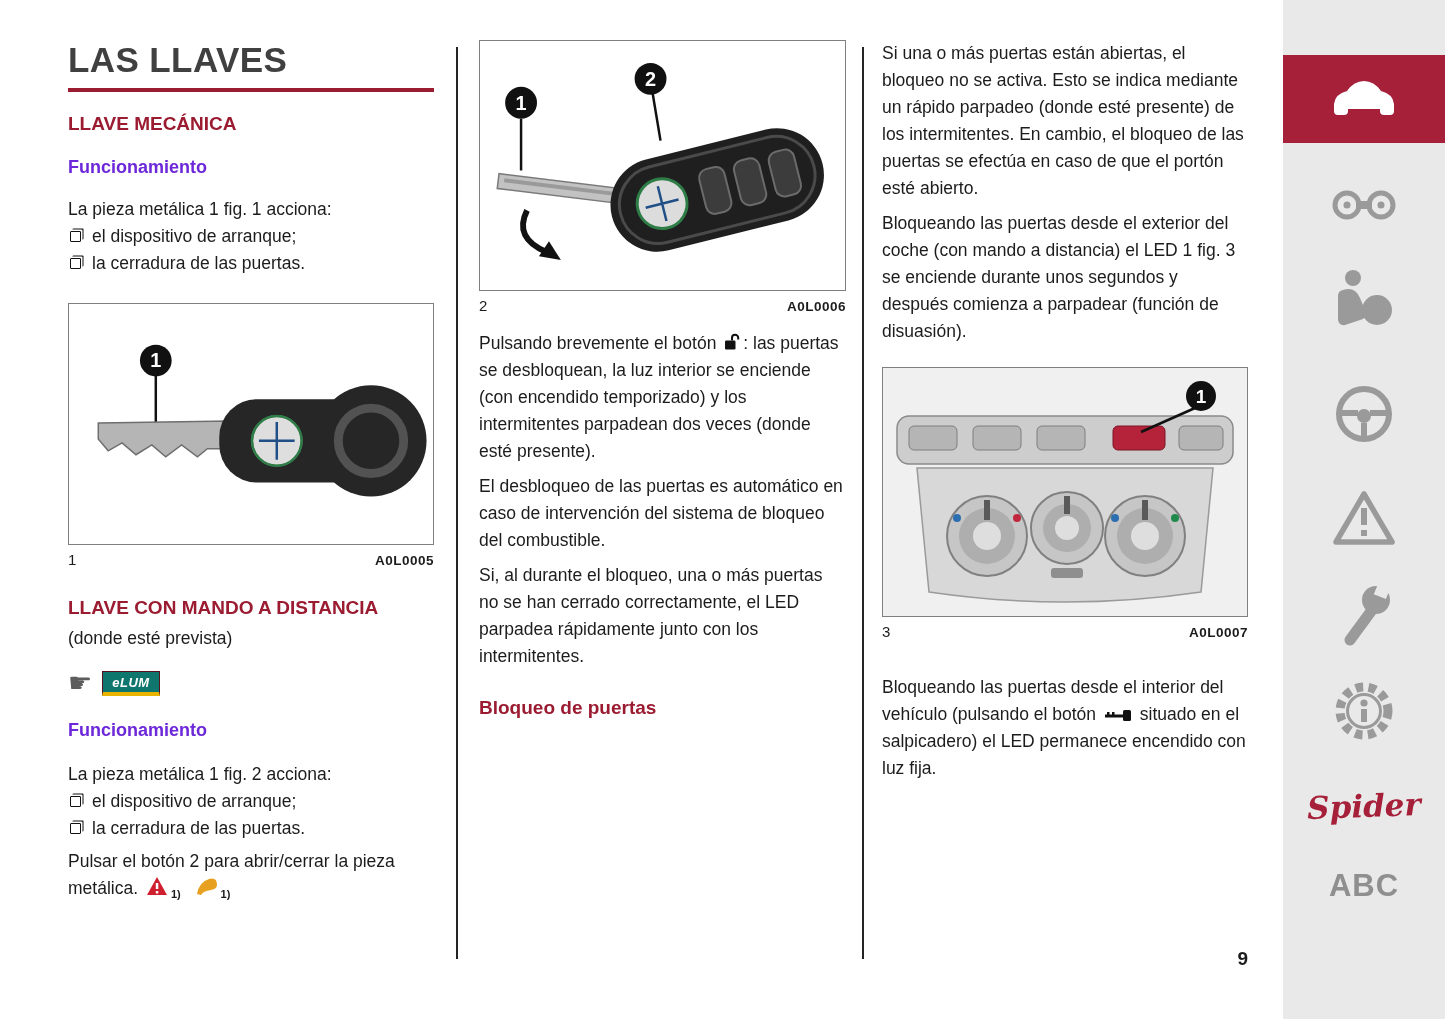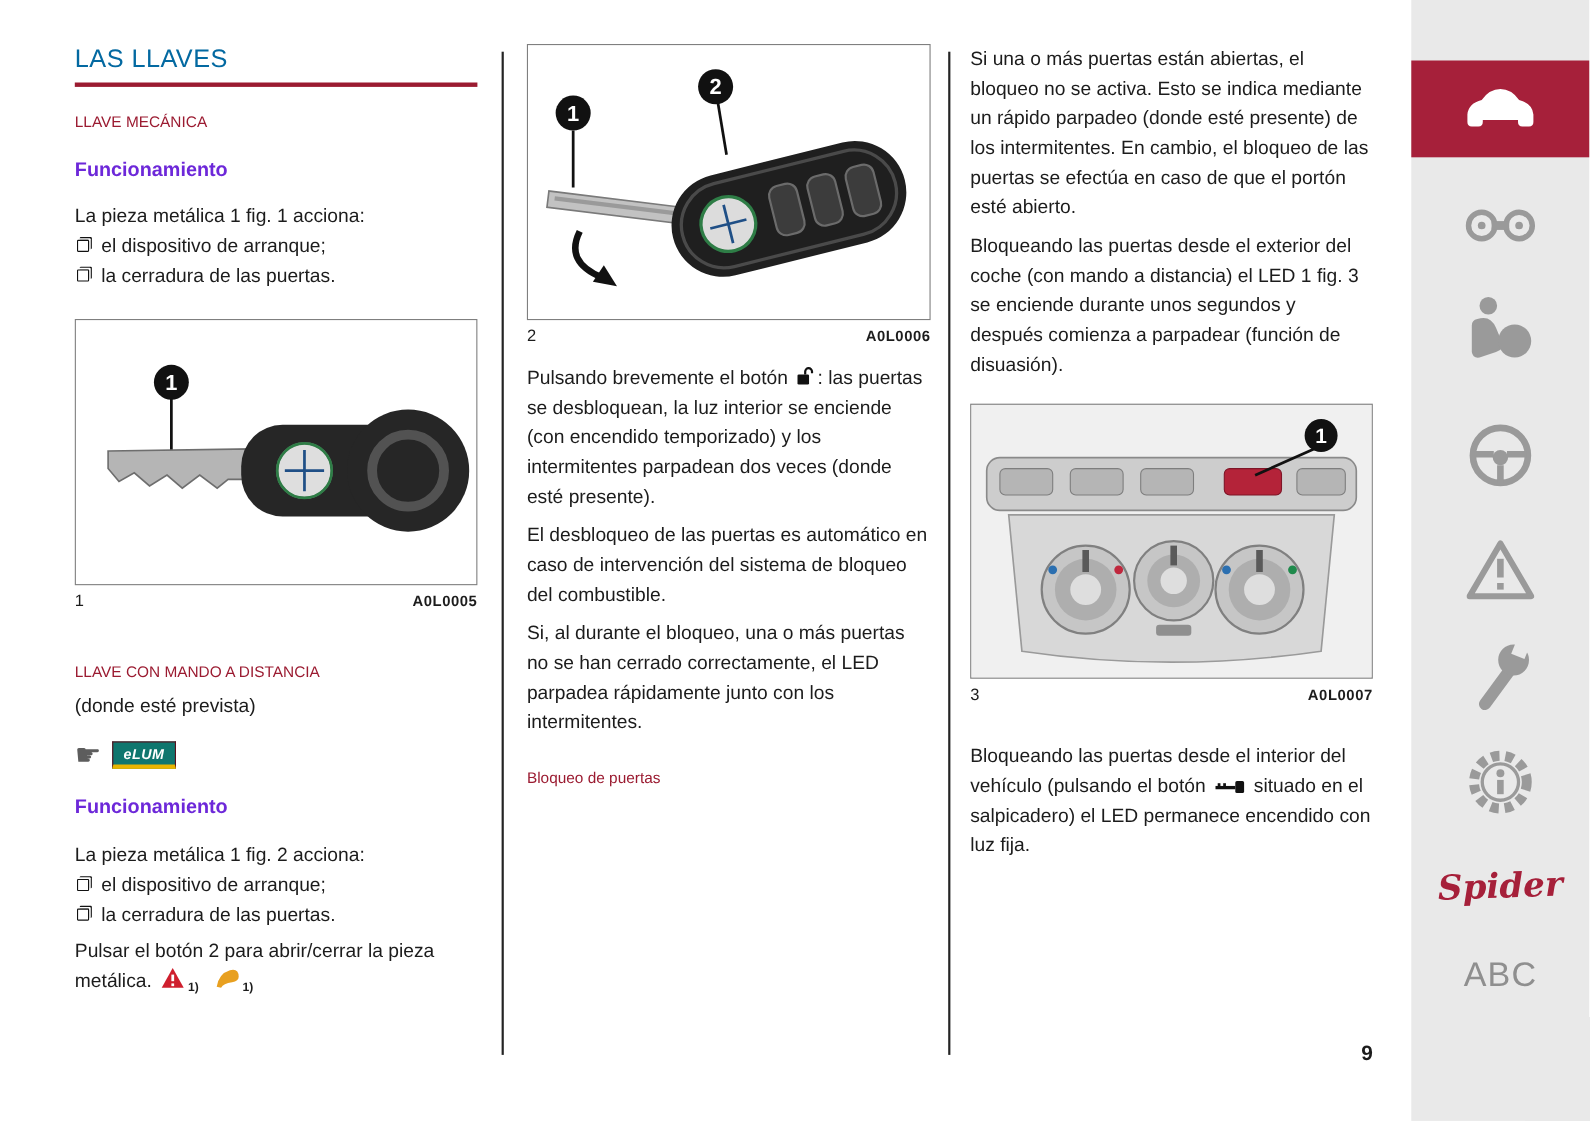--- a/index.html
+++ b/index.html
@@ -15,23 +15,23 @@
 
   
   .col { position:absolute; top:40px; }
   .col1 { left:68px;  width:366px; }
   .col2 { left:479px; width:367px; }
   .col3 { left:882px; width:366px; }
   .vrule { position:absolute; top:47px; width:1.5px; height:912px; background:#242424; }
   .vrule1 { left:456px; }
   .vrule2 { left:862px; }
 
-  h1 { font-size:23px; font-weight:normal; color:#0369a1; letter-spacing:.4px; }
+  h1 { font-size:35px; font-weight:bold; color:#404040; letter-spacing:.4px; }
   .title-rule { height:4px; background:#9b1b31; margin-top:8px; }
-  h2 { font-size:14px; font-weight:normal; color:#9b1b31; line-height:23px; }
+  h2 { font-size:19px; font-weight:bold; color:#9b1b31; line-height:23px; }
   h3 { font-size:18px; font-weight:bold; color:#6d28d9; }
   p  { font-size:17.5px; line-height:27px; }
   .bullet { display:flex; font-size:17.5px; line-height:27px; }
   .sq { width:11px; height:11px; border:1.6px solid #111; border-radius:1px; margin:8px 11px 0 2px; flex:none; box-shadow:1.5px -1.5px 0 0 #fff, 2.5px -2.5px 0 0 #111; }
 
   .figure { border:1px solid #7f7f7f; background:#fff; overflow:hidden; }
   .figure svg { display:block; width:100%; height:100%; }
   .fig-gray { background:#f0f0f0; }
   .caption { display:flex; justify-content:space-between; align-items:baseline; margin-top:6px; font-size:15px; }
   .caption .code { font-weight:bold; font-size:13.5px; letter-spacing:.5px; }
@@ -52,28 +52,28 @@
   .si-dash     { top:188px; }
   .si-airbag   { top:268px; }
   .si-steering { top:384px; }
   .si-warn     { top:490px; }
   .si-wrench   { top:582px; }
   .si-gear     { top:678px; }
   .spider { position:absolute; left:0; top:788px; width:162px; text-align:center;
             font-family:"DejaVu Serif", serif; font-style:italic; font-weight:bold;
             font-size:31px; color:#a6203a; transform:rotate(-2deg); }
   .abc { position:absolute; left:0; top:868px; width:162px; text-align:center;
-         font-weight:normal; font-size:31px; color:#8f8f8f; letter-spacing:1px; }
+         font-weight:bold; font-size:31px; color:#8f8f8f; letter-spacing:1px; }
 
   .page-num { position:absolute; left:1100px; top:948px; width:148px; text-align:right;
               font-weight:bold; font-size:19px; color:#1c1c1c; }
 
   
   .mt6{margin-top:6px;} .mt8{margin-top:8px;} .mt16{margin-top:16px;} .mt18{margin-top:18px;}
-  .mt20{margin-top:20px;} .mt22{margin-top:22px;} .mt24{margin-top:24px;} .mt26{margin-top:26px;} .mt32{margin-top:44px;} .mt34{margin-top:34px;}
+  .mt20{margin-top:20px;} .mt22{margin-top:22px;} .mt24{margin-top:24px;} .mt26{margin-top:26px;} .mt32{margin-top:28px;} .mt34{margin-top:34px;}
 </style>
 </head>
 <body>
 
 <div class="page">
 
   <div class="col col1">
     <h1>LAS LLAVES</h1>
     <div class="title-rule"></div>
 

